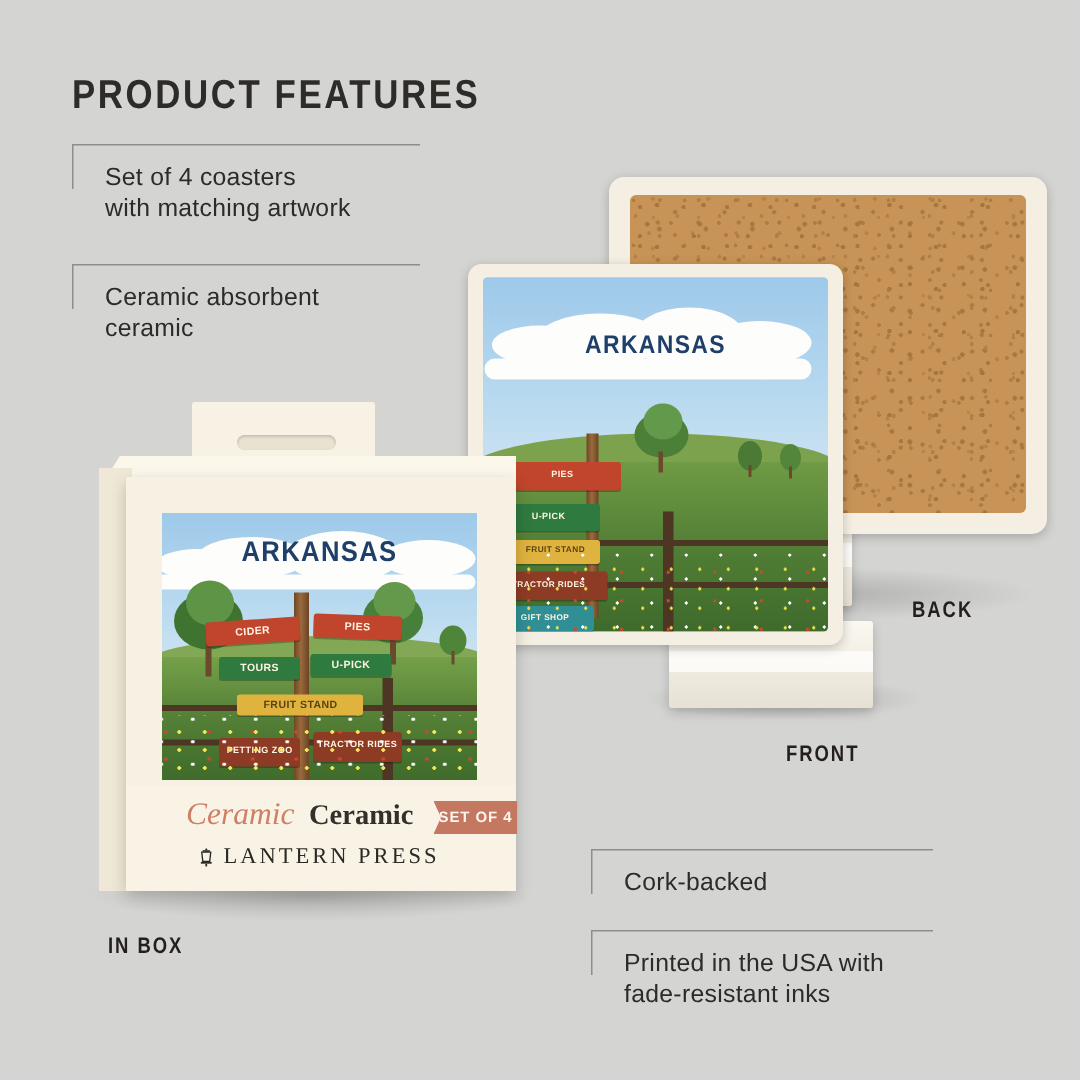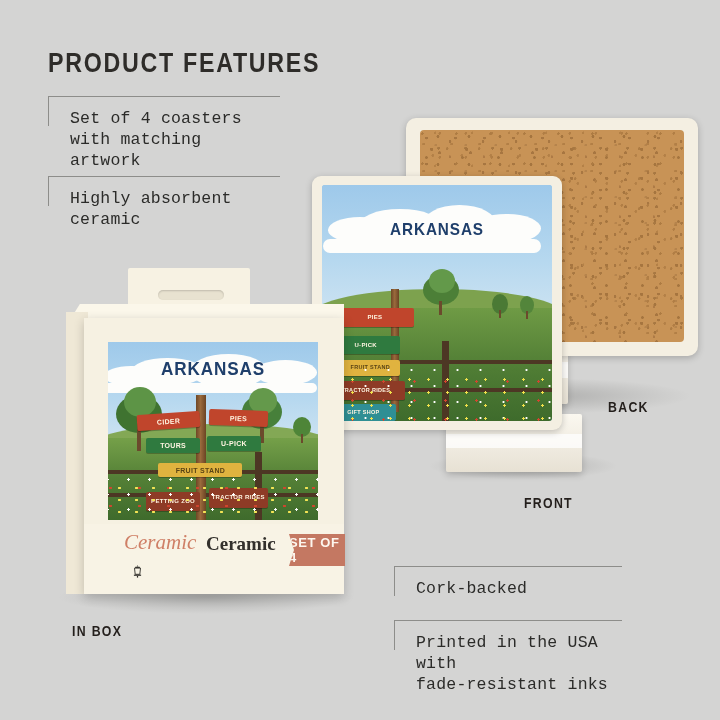--- a/index.html
+++ b/index.html
@@ -23,21 +23,20 @@
   .feature .rule-h{
     position:absolute;left:0;top:0;height:1px;background:#8d8d8a;
   }
   .feature .rule-v{
     position:absolute;left:0;top:0;width:1px;height:30px;background:#8d8d8a;
   }
   .feature .ftext{
     position:absolute;left:22px;top:12px;
     font-size:16.5px;line-height:21px;color:#2b2b29;white-space:pre-line;
     letter-spacing:.2px;
-    font-family:Liberation Mono, monospace;
   }
   .caption{
     position:absolute;
     font-family:"Liberation Sans Narrow","Liberation Sans",sans-serif;
     font-weight:bold;font-size:15px;letter-spacing:1.6px;color:#241f1c;
     transform:scaleX(.82);transform-origin:left center;white-space:nowrap;
   }
 
   
   .art{position:absolute;overflow:hidden;background:#8fc0e6;}
@@ -113,21 +112,21 @@
   <div class="feature" style="left:48px;top:96px;width:232px;">
     <div class="rule-h" style="width:232px;"></div>
     <div class="rule-v"></div>
     <div class="ftext">Set of 4 coasters
 with matching artwork</div>
   </div>
 
   <div class="feature" style="left:48px;top:176px;width:232px;">
     <div class="rule-h" style="width:232px;"></div>
     <div class="rule-v"></div>
-    <div class="ftext">Highly absorbent
+    <div class="ftext">Ceramic absorbent
 ceramic</div>
   </div>
 
   <div class="feature" style="left:394px;top:566px;width:228px;">
     <div class="rule-h" style="width:228px;"></div>
     <div class="rule-v"></div>
     <div class="ftext">Cork-backed</div>
   </div>
 
   <div class="feature" style="left:394px;top:620px;width:228px;">
@@ -297,22 +296,23 @@
         <div class="b-ceramic" style="left:40px;top:6px;font-size:21px;">Ceramic</div>
         <div class="b-coasters" style="left:122px;top:9px;font-size:19px;">Ceramic</div>
 
         <svg class="lantern" style="position:absolute;left:48px;top:41px;" width="11" height="13" viewBox="0 0 11 13">
           <path d="M5.5 0.3 L6.4 1.6 H4.6 Z" fill="#2c2a26"></path>
           <rect x="3.1" y="1.8" width="4.8" height="1.1" fill="#2c2a26"></rect>
           <path d="M2.5 3.1 h6 l-0.7 6.2 h-4.6 Z" fill="none" stroke="#2c2a26" stroke-width="0.9"></path>
           <rect x="1.9" y="9.6" width="7.2" height="1.2" fill="#2c2a26"></rect>
           <rect x="4.9" y="11" width="1.2" height="1.6" fill="#2c2a26"></rect>
         </svg>
-
-        <div class="setbadge" style="left:205px;top:10px;width:56px;height:32px;font-size:13px;
+        <div class="b-lantern" style="left:65px;top:39px;font-size:15px;">LANTERN PRESS</div>
+
+        <div class="setbadge" style="left:205px;top:10px;width:56px;height:22px;font-size:10px;
                     clip-path:polygon(0 0,100% 0,100% 100%,0 100%,5px 50%);">SET OF 4</div>
       </div>
     </div>
   </div>
 
   <div class="caption" style="left:72px;top:622px;">IN BOX</div>
 
 </div>
 
 </body></html>

